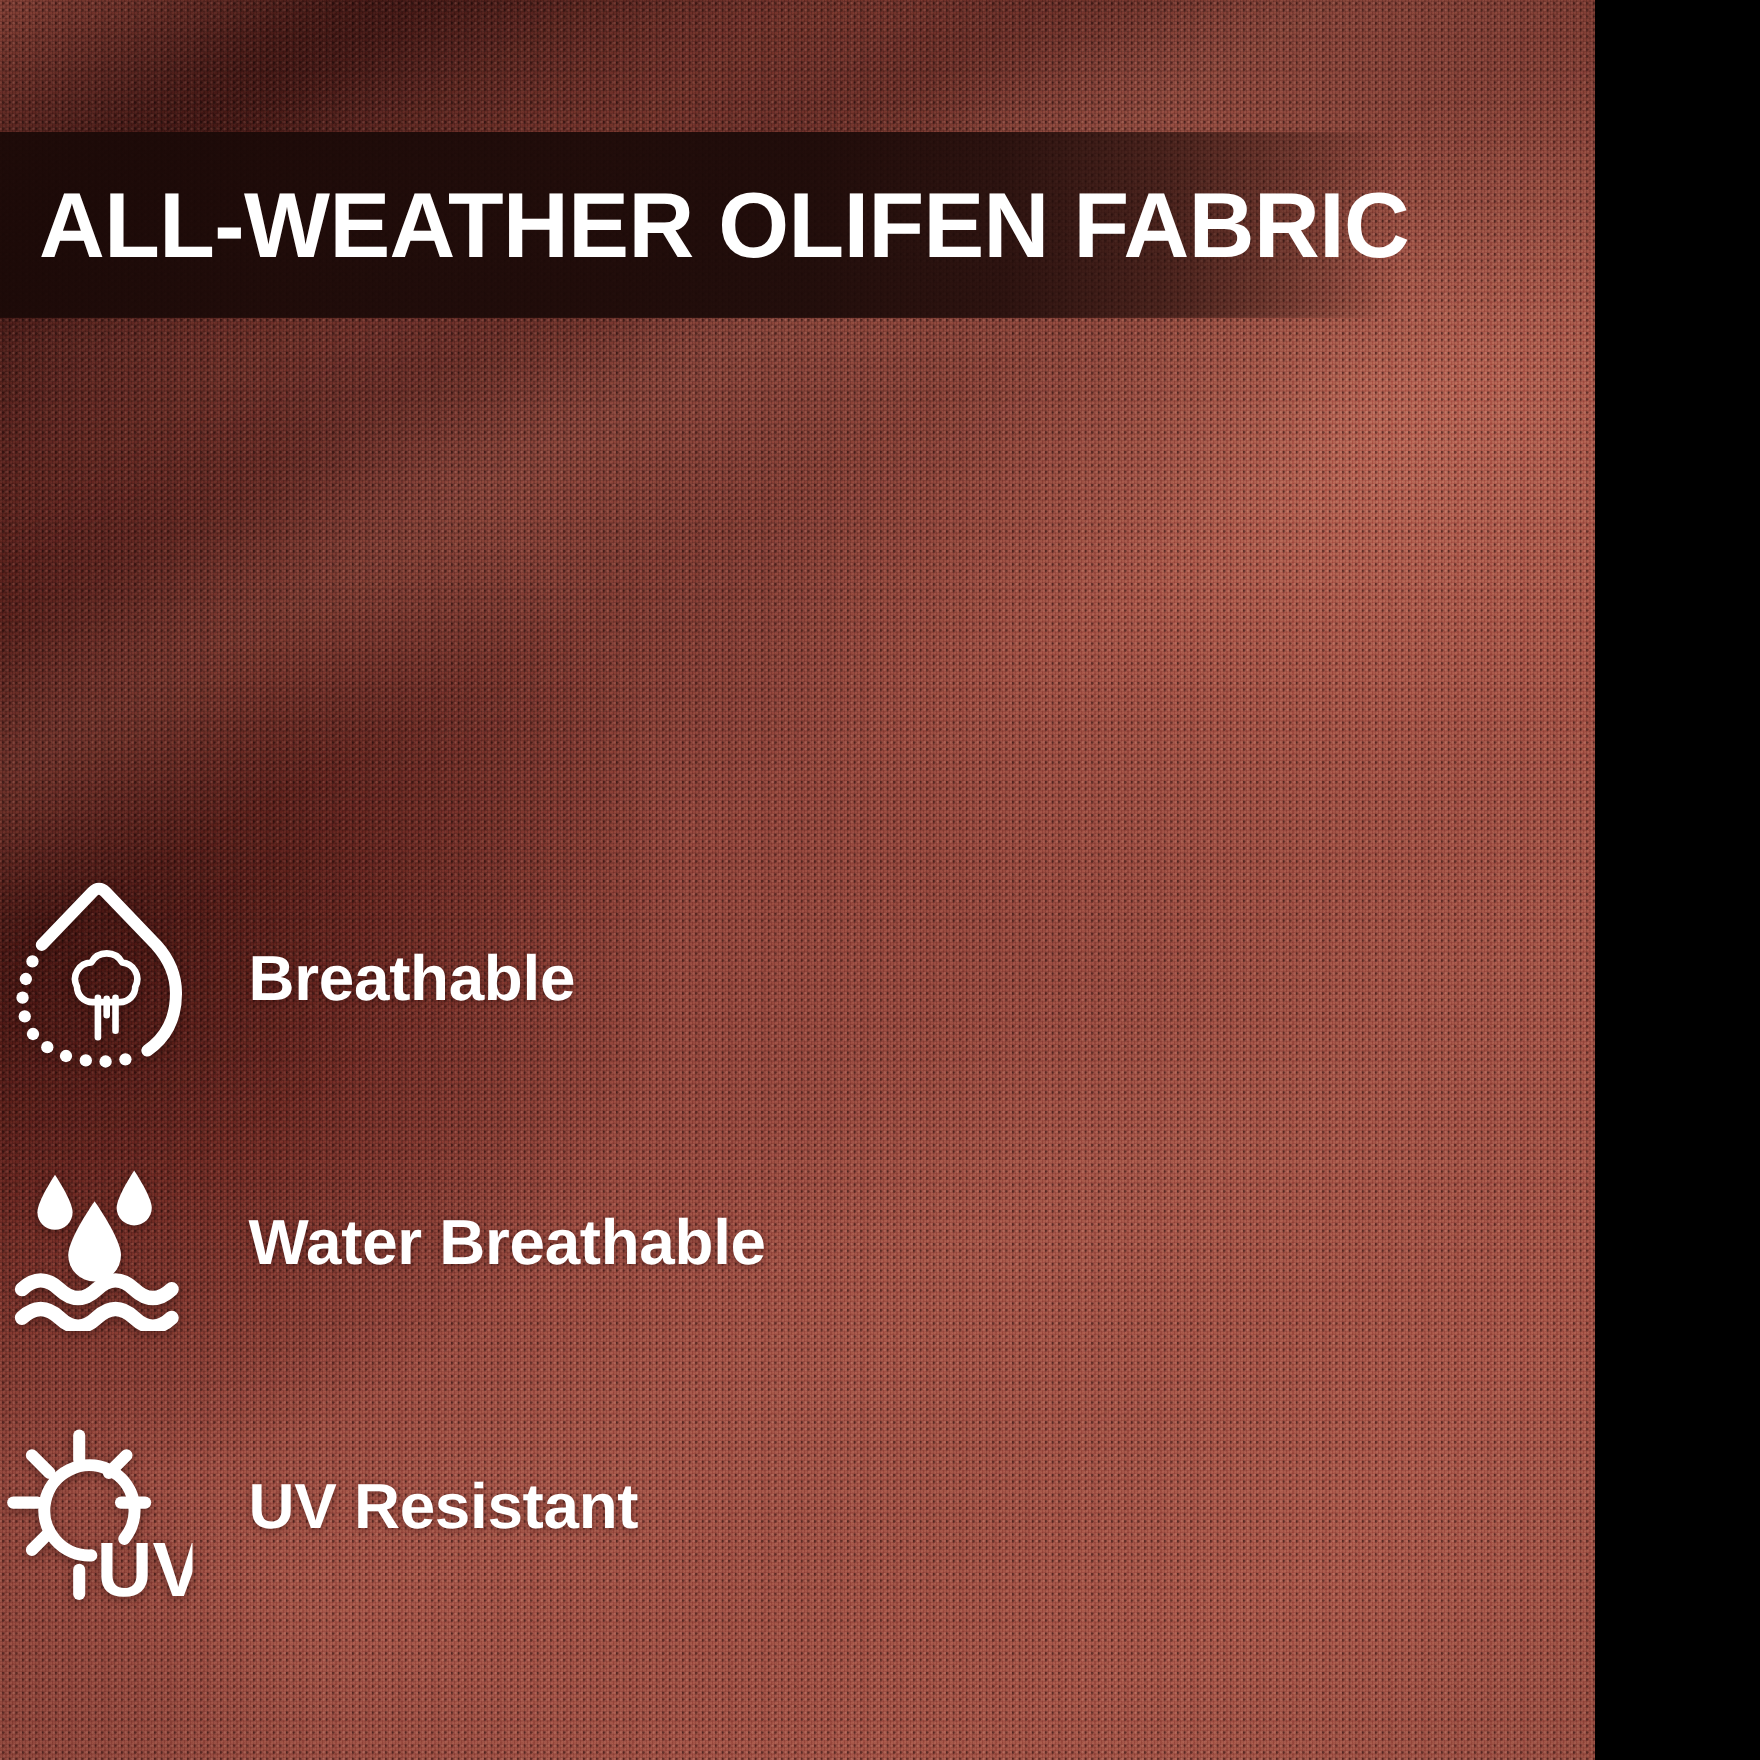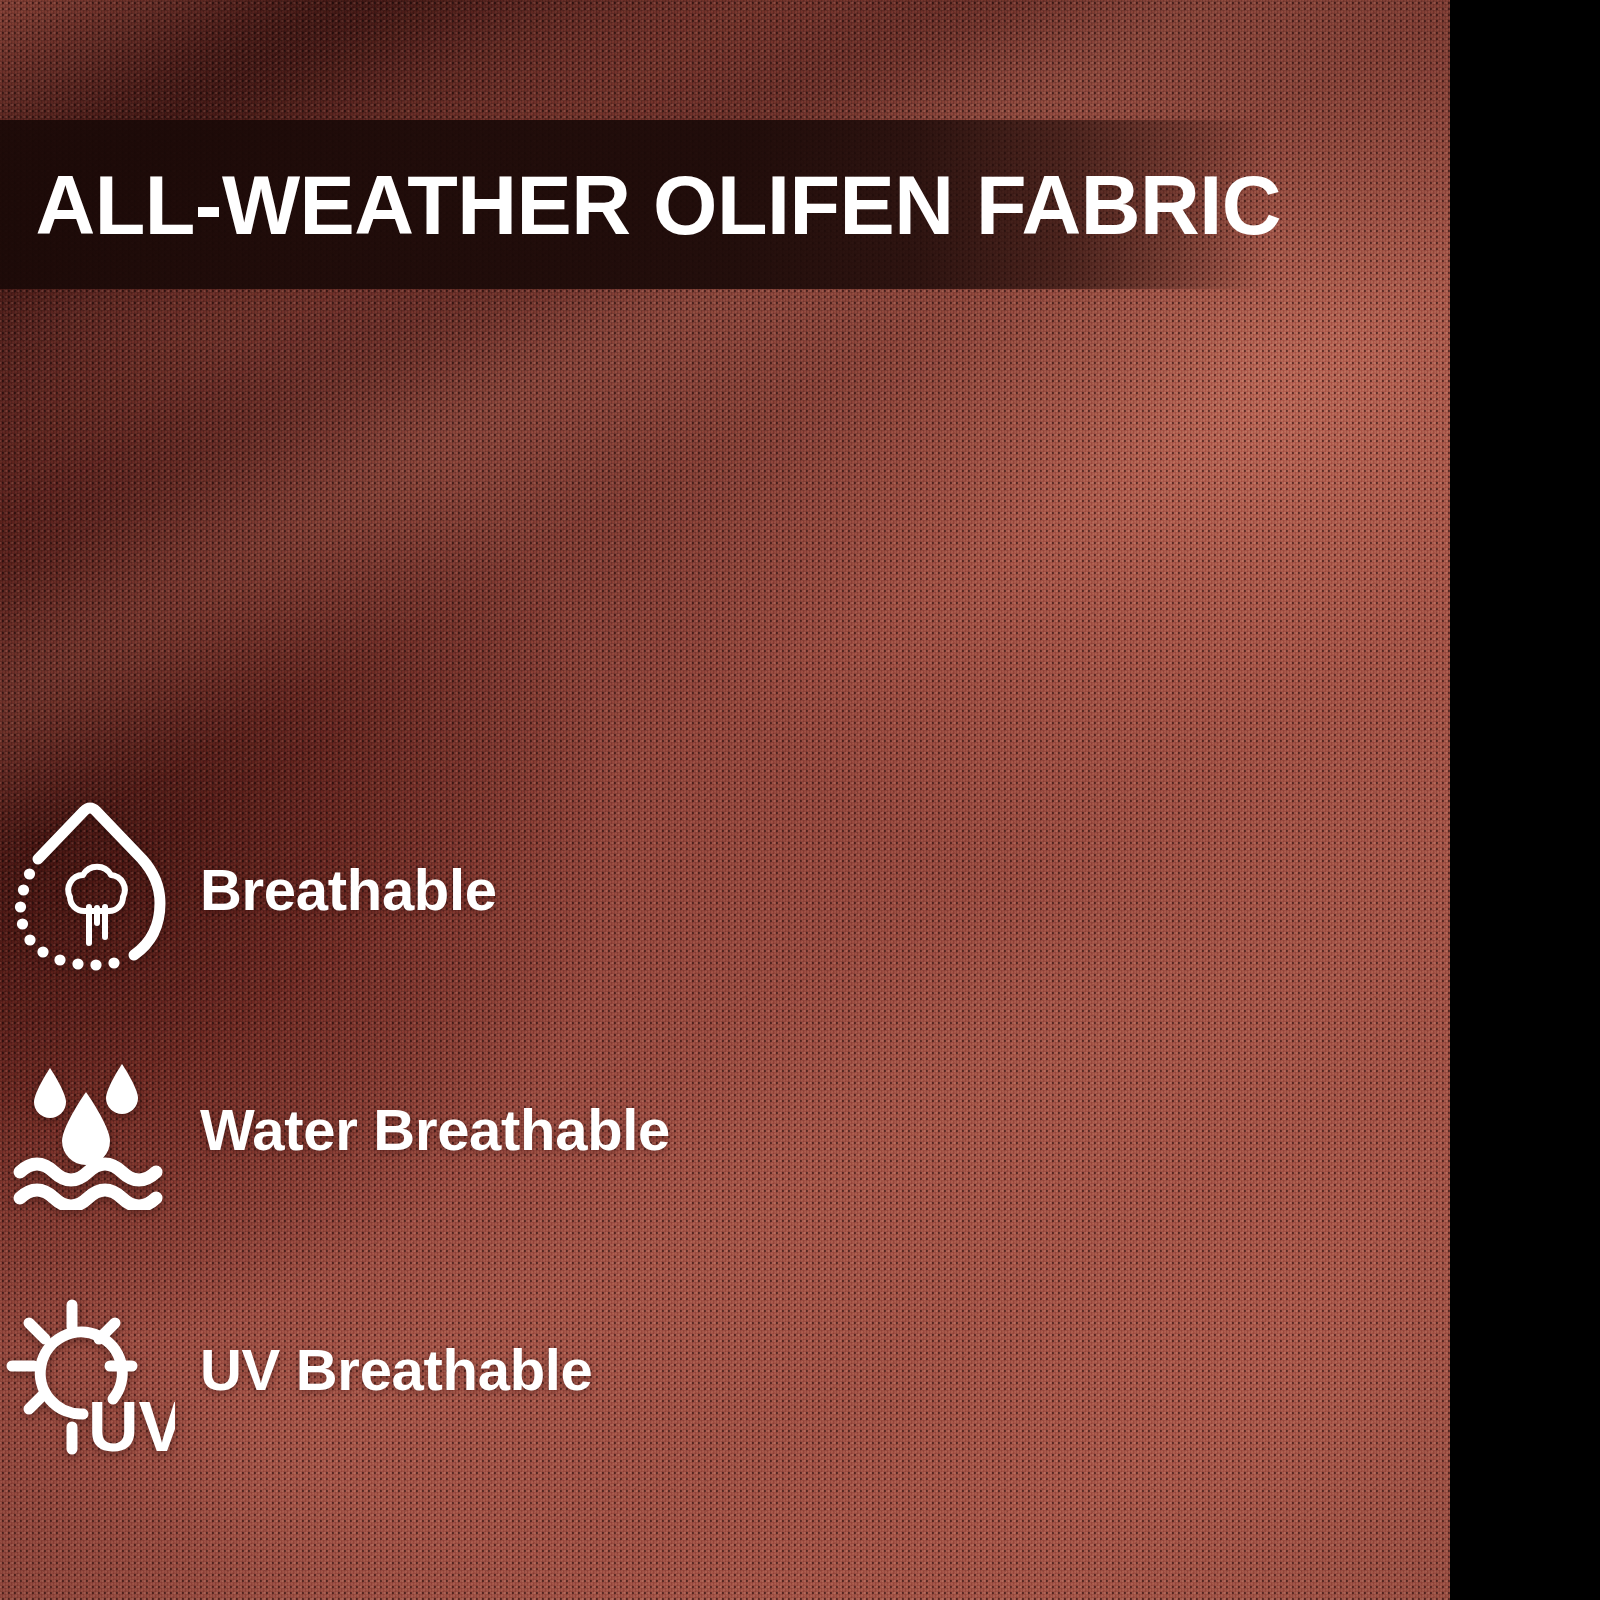--- a/index.html
+++ b/index.html
@@ -229,21 +229,21 @@
   }
 
   .feature-label {
     color: #ffffff;
     font-family: "Liberation Sans", sans-serif;
     font-weight: bold;
     font-size: 58px;
     line-height: 1;
     letter-spacing: -0.3px;
     text-shadow: 0 2px 7px rgba(40,8,6,0.42);
-    margin-left: 20px;
+    margin-left: 46px;
     white-space: nowrap;
   }
 </style>
 </head>
 <body>
 
 <div id="stage">
 
   <div class="fabric-base"></div>
   <div class="fold-shadow-a"></div>
@@ -328,17 +328,17 @@
             <line x1="7" y1="83" x2="29" y2="83"></line>
             <line x1="24" y1="126" x2="40" y2="110"></line>
             <line x1="67" y1="144" x2="67" y2="166"></line>
             <line x1="110" y1="40" x2="94" y2="56"></line>
             <line x1="127" y1="83" x2="105" y2="83"></line>
           </g>
 
           <text x="83" y="168" font-family="Liberation Sans, sans-serif" font-size="70" font-weight="bold" fill="#ffffff">UV</text>
         </svg>
       </div>
-      <div class="feature-label">UV Breathable</div>
+      <div class="feature-label">UV Resistant</div>
     </div>
 
   </div>
 </div>
 
 </body></html>

